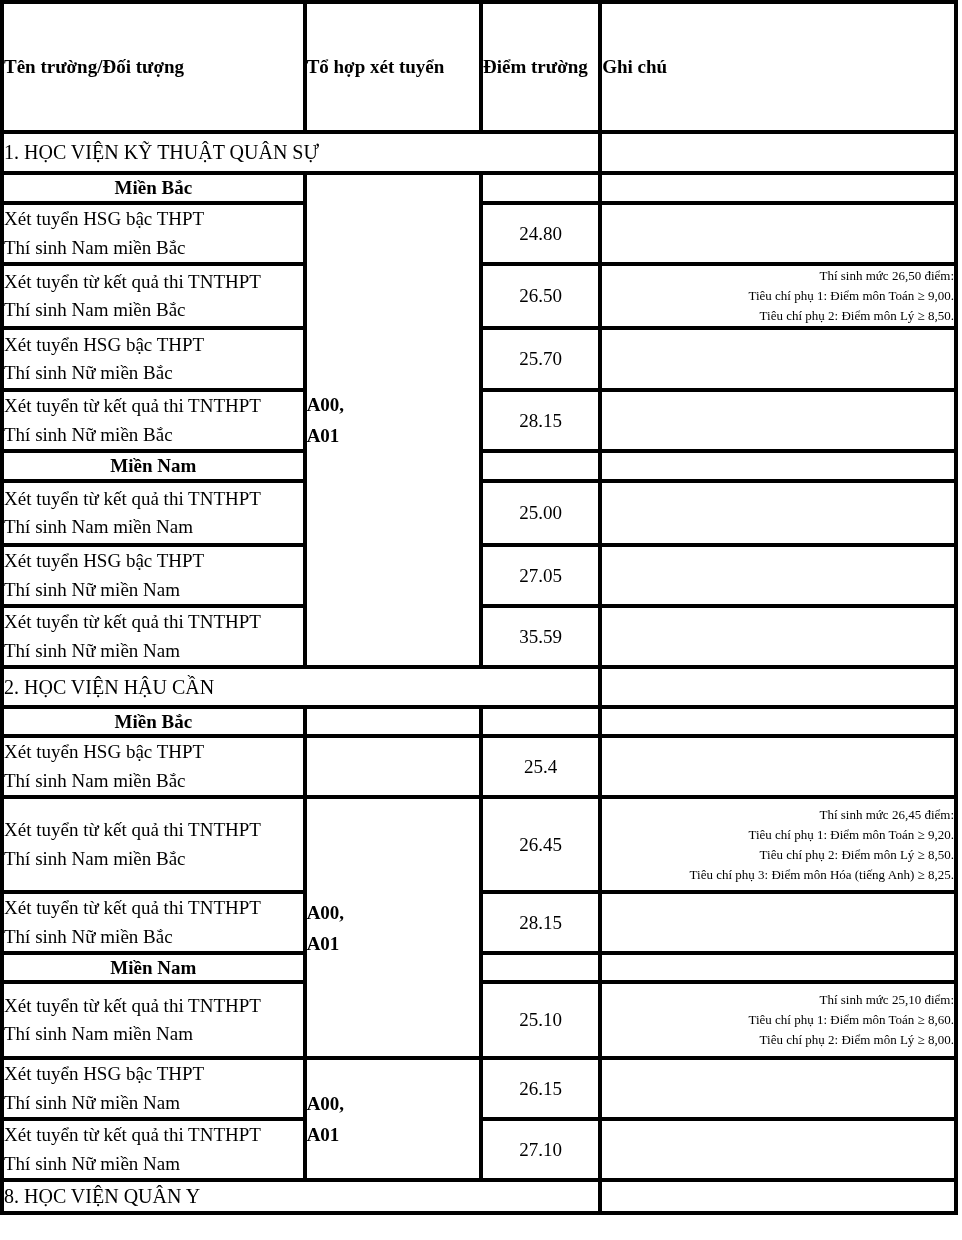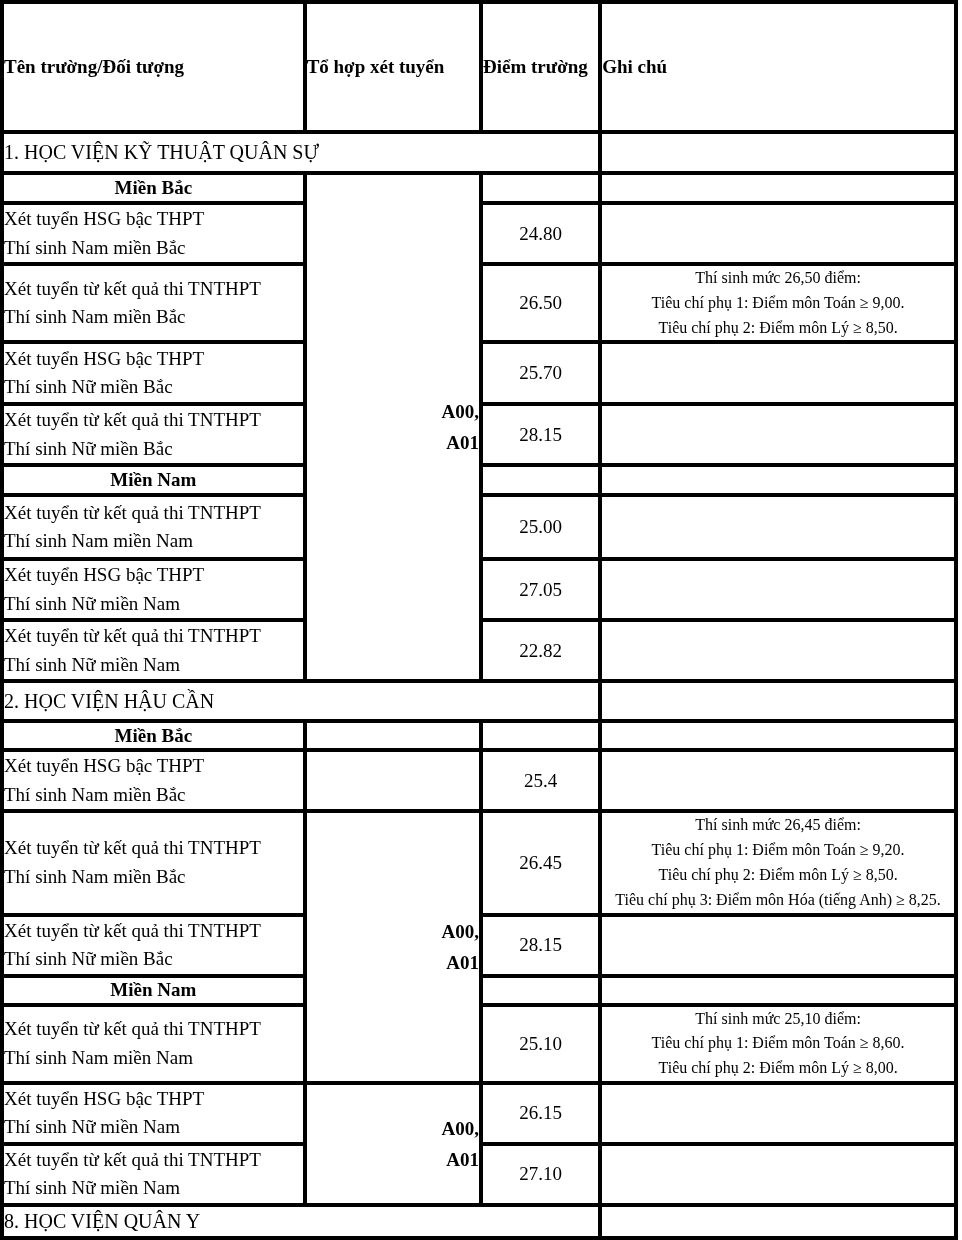--- a/index.html
+++ b/index.html
@@ -51,26 +51,26 @@
     padding-left: 5px;
     line-height: 1.5;
   }
   .score {
     font-size: 19px;
     text-align: center;
   }
   .combo {
     font-size: 19px;
     font-weight: bold;
+    text-align: left;
+    line-height: 1.65;
+  }
+  .note {
+    font-size: 13px;
     text-align: right;
-    line-height: 1.65;
-  }
-  .note {
-    font-size: 16px;
-    text-align: center;
     padding-left: 7px;
     padding-right: 2px;
     line-height: 1.55;
   }
 </style>
 </head>
 <body>
 
 <div class="page">
 <table class="score-table">
@@ -166,21 +166,21 @@
     </td>
     <td class="score">27.05</td>
     <td></td>
   </tr>
 
   <tr style="height:53px">
     <td class="label">
       <div>Xét tuyển từ kết quả thi TNTHPT</div>
       <div>Thí sinh Nữ miền Nam</div>
     </td>
-    <td class="score">22.82</td>
+    <td class="score">35.59</td>
     <td></td>
   </tr>
 
   <tr style="height:40px">
     <td class="section-title" colspan="3">2. HỌC VIỆN HẬU CẦN</td>
     <td></td>
   </tr>
 
   <tr style="height:29px">
     <td class="region">Miền Bắc</td>

